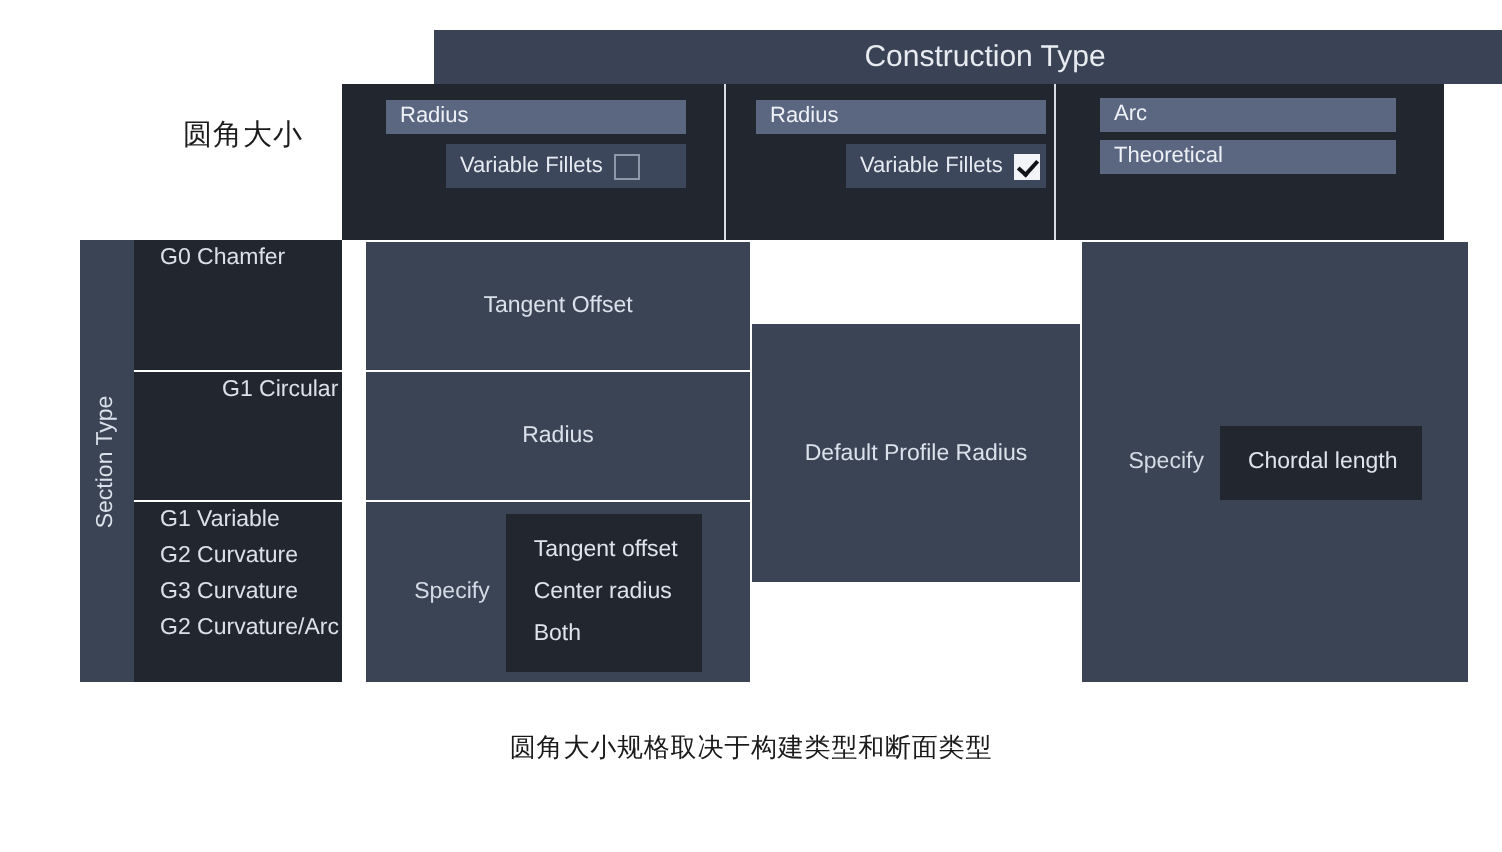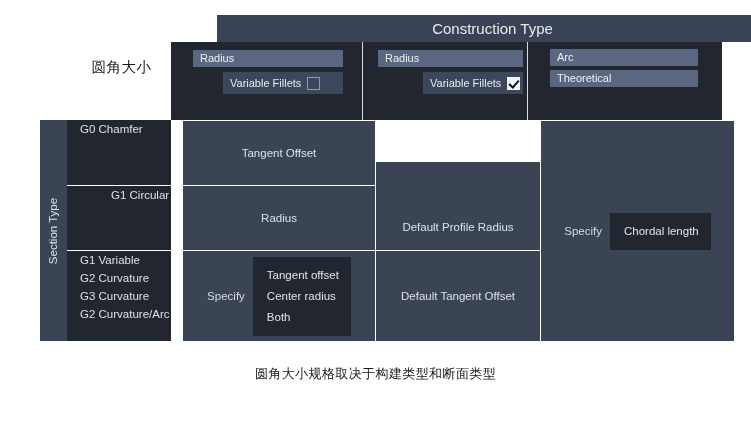--- a/index.html
+++ b/index.html
@@ -343,21 +343,20 @@
           <div class="dropdown">
             <div class="opt">Tangent offset</div>
             <div class="opt">Center radius</div>
             <div class="opt">Both</div>
           </div>
         </div>
       </div>
 
       <div class="cell col2 r12">Default Profile Radius</div>
 
-      <div class="cell col2 r3only">Default Tangent Offset</div>
 
       <div class="cell col3 rAll">
         <div class="specify-wrap">
           <span class="specify-label">Specify</span>
           <div class="dropdown">
             <div class="opt">Chordal length</div>
           </div>
         </div>
       </div>
 

